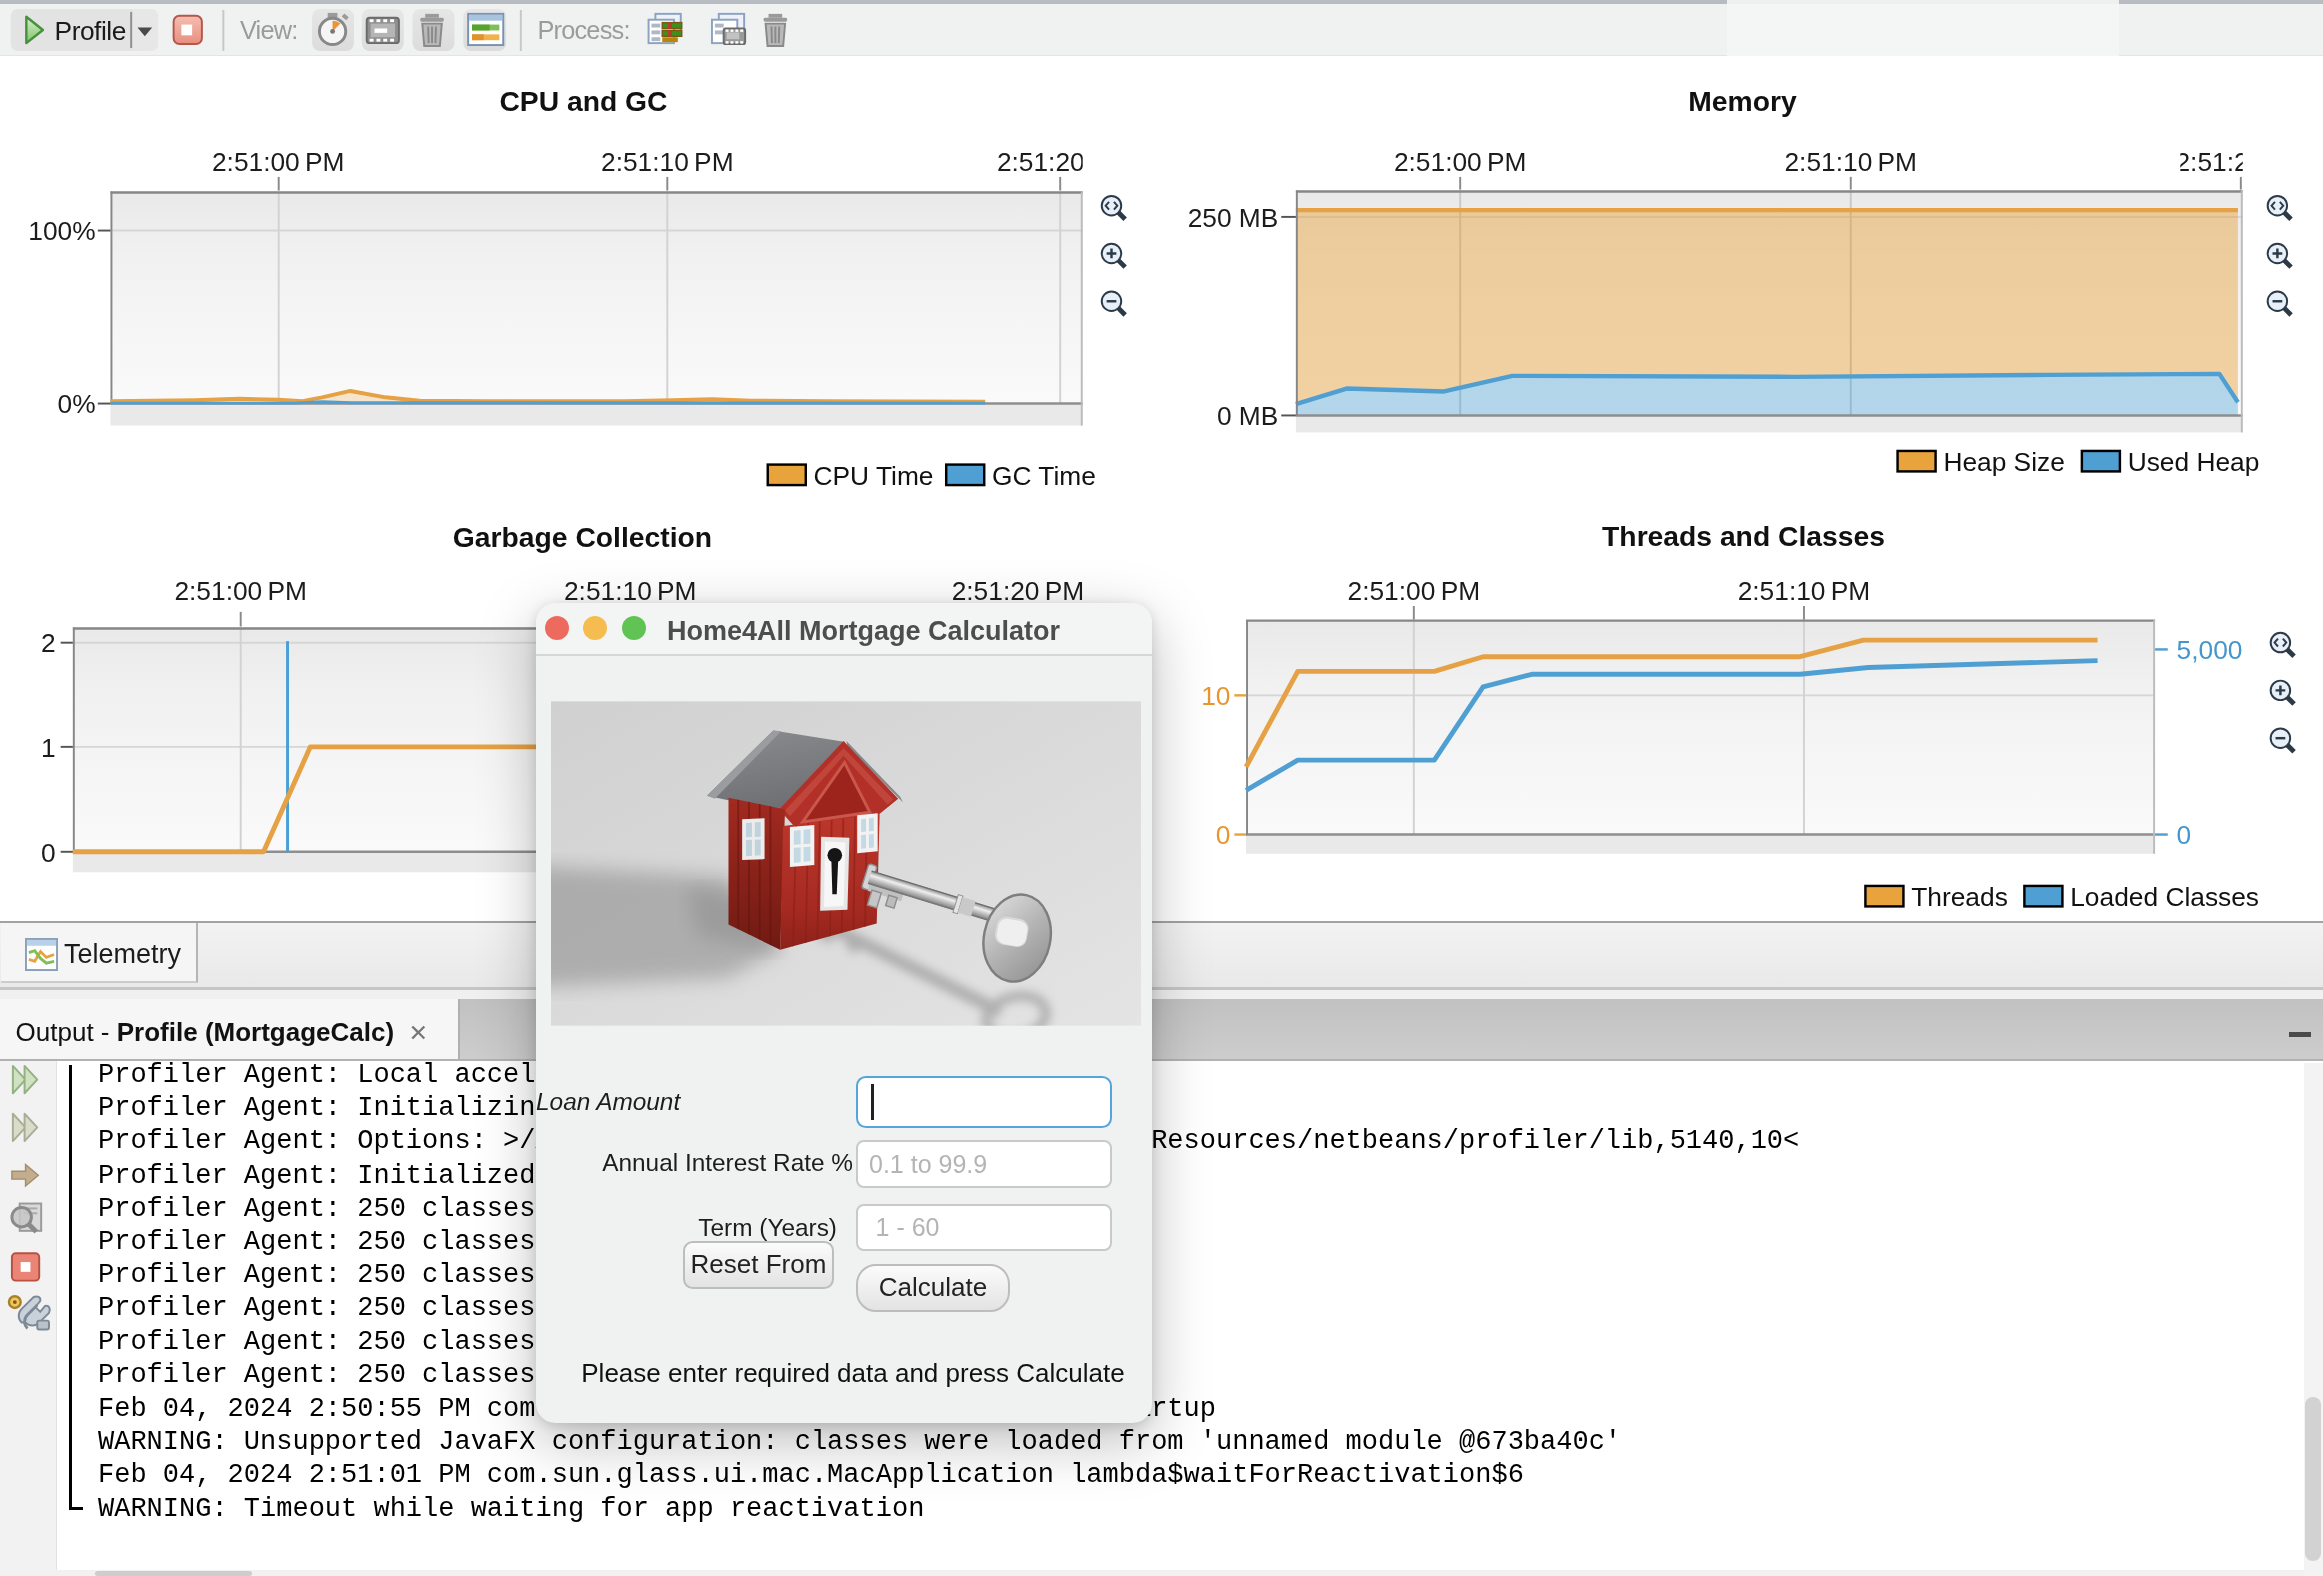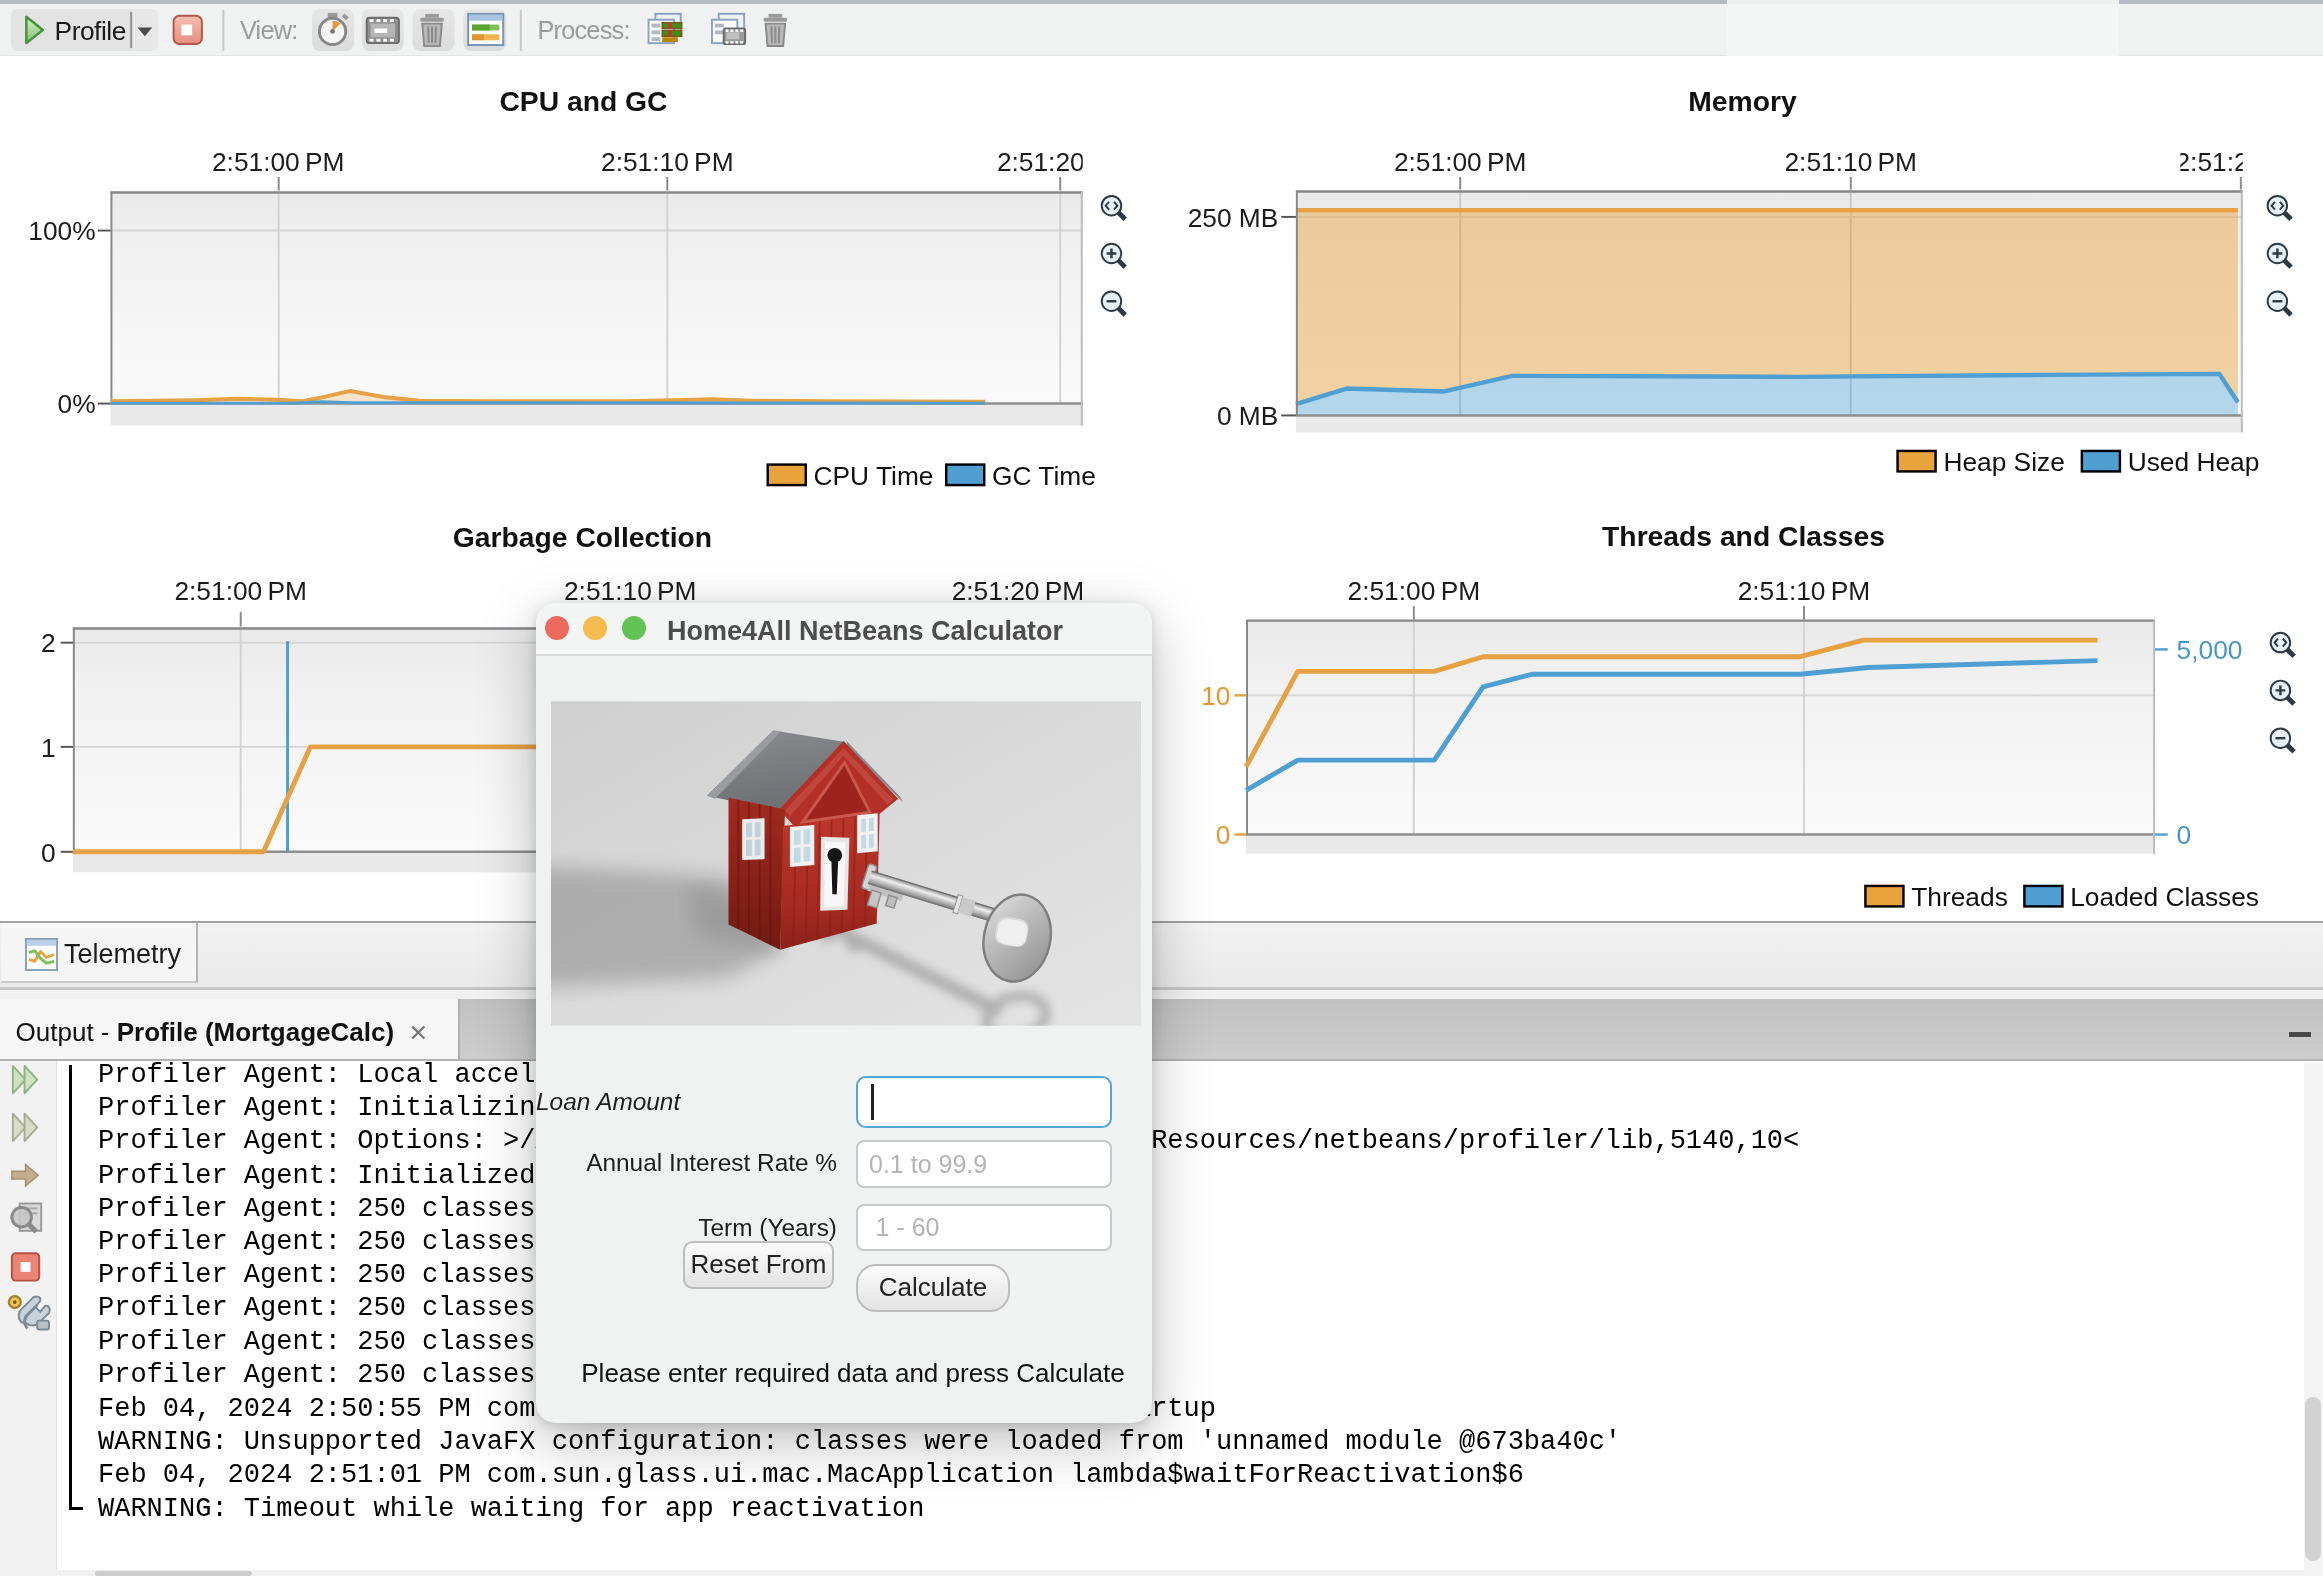--- a/index.html
+++ b/index.html
@@ -394,21 +394,21 @@
 <div class="cline" style="top:1493px;">WARNING: Timeout while waiting for app reactivation</div>
 <div class="abs" id="vsb"></div>
 <div class="abs" id="vsbthumb"></div>
 <div class="abs" id="hsb"></div>
 <div class="abs" id="hsbthumb"></div>
 <div class="abs" id="dlg" style="left:536px;top:603px;width:616px;height:820px;background:#f0f1f1;border-radius:19.5px;box-shadow:0 17.6px 59px rgba(0,0,0,0.26),0 2.9px 11.7px rgba(0,0,0,0.13);">
   <div class="abs" style="left:0;top:0;width:616px;height:51px;background:#f3f4f4;border-radius:19.5px 19.5px 0 0;border-bottom:2px solid #d7d7d7;"></div>
   <div class="abs" style="left:8.8px;top:13px;width:24.4px;height:24.4px;border-radius:50%;background:#ed6a5f;"></div>
   <div class="abs" style="left:47px;top:13px;width:24.4px;height:24.4px;border-radius:50%;background:#f5bd4f;"></div>
   <div class="abs" style="left:86px;top:13px;width:24.4px;height:24.4px;border-radius:50%;background:#61c354;"></div>
-  <div class="abs" style="left:131px;top:12.7px;font-size:27px;font-weight:bold;color:#4d4d4d;">Home4All NetBeans Calculator</div>
+  <div class="abs" style="left:131px;top:12.7px;font-size:27px;font-weight:bold;color:#4d4d4d;">Home4All Mortgage Calculator</div>
   <svg class="abs" style="left:14.6px;top:98px;" width="590" height="325" viewBox="0 0 605 333">
     <defs>
       <linearGradient id="hbg" x1="0" y1="0" x2="1" y2="1">
         <stop offset="0" stop-color="#d0d0d0"></stop>
           <stop offset="0.55" stop-color="#dbdbdb"></stop>
           <stop offset="1" stop-color="#e4e4e4"></stop>
       </linearGradient>
       <linearGradient id="wallR" x1="0" y1="0" x2="0" y2="1">
         <stop offset="0" stop-color="#bc372c"></stop>
           <stop offset="0.7" stop-color="#a52a21"></stop>
@@ -528,21 +528,21 @@
     </g>
     <g>
       <ellipse cx="478" cy="243" rx="34" ry="45" fill="url(#bowg)" transform="rotate(12 478 243)"></ellipse>
       <ellipse cx="478" cy="243" rx="34" ry="45" fill="none" stroke="#7e7e7e" stroke-width="2.5" transform="rotate(12 478 243)"></ellipse>
       <rect x="456" y="222" width="33" height="29" rx="10" fill="#d9d9d9" transform="rotate(10 472 236)"></rect>
       <rect x="458" y="224" width="30" height="26" rx="9" fill="#efefef" transform="rotate(10 472 236)"></rect>
     </g>
     </g>
   </svg>
   <div class="abs" style="left:0;top:485px;width:301px;text-align:left;font-size:24.4px;color:#1d1d1d;font-style:italic;">Loan Amount</div>
-  <div class="abs" style="left:0;top:546px;width:301px;text-align:right;font-size:24.4px;color:#1d1d1d;">Annual Interest Rate %</div>
+  <div class="abs" style="left:16px;top:546px;width:301px;text-align:right;font-size:24.4px;color:#1d1d1d;">Annual Interest Rate %</div>
   <div class="abs" style="left:0;top:611px;width:301px;text-align:right;font-size:24.4px;color:#1d1d1d;">Term (Years)</div>
   <div class="abs" style="left:320px;top:473px;width:256px;height:52px;background:#ffffff;border:2.9px solid #54a5da;border-radius:9.8px;box-sizing:border-box;"></div>
   <div class="abs" style="left:335px;top:481px;width:2.9px;height:36px;background:#222;"></div>
   <div class="abs" style="left:320px;top:537px;width:256px;height:48px;background:#ffffff;border:2px solid #c9c9c9;border-radius:7.8px;box-sizing:border-box;font-size:25px;color:#b4b4b4;line-height:44px;padding-left:11px;">0.1 to 99.9</div>
   <div class="abs" style="left:320px;top:601px;width:256px;height:47px;background:#ffffff;border:2px solid #c9c9c9;border-radius:7.8px;box-sizing:border-box;font-size:25px;color:#b4b4b4;line-height:43px;padding-left:17.6px;">1 - 60</div>
   <div class="abs" style="left:147px;top:638px;width:151px;height:48px;background:linear-gradient(#fbfbfb,#e3e3e3);border:2px solid #bdbdbd;border-radius:9.8px;box-sizing:border-box;text-align:center;font-size:26px;color:#222;line-height:43px;">Reset From</div>
   <div class="abs" style="left:320px;top:661px;width:154px;height:48px;background:linear-gradient(#fbfbfb,#e3e3e3);border:2px solid #bdbdbd;border-radius:20px;box-sizing:border-box;text-align:center;font-size:26px;color:#222;line-height:43px;">Calculate</div>
   <div class="abs" style="left:0;top:755px;width:616px;text-align:center;font-size:26px;color:#111;padding-left:9px;">
     <span>Please enter required data and press Calculate</span></div>
 </div>

